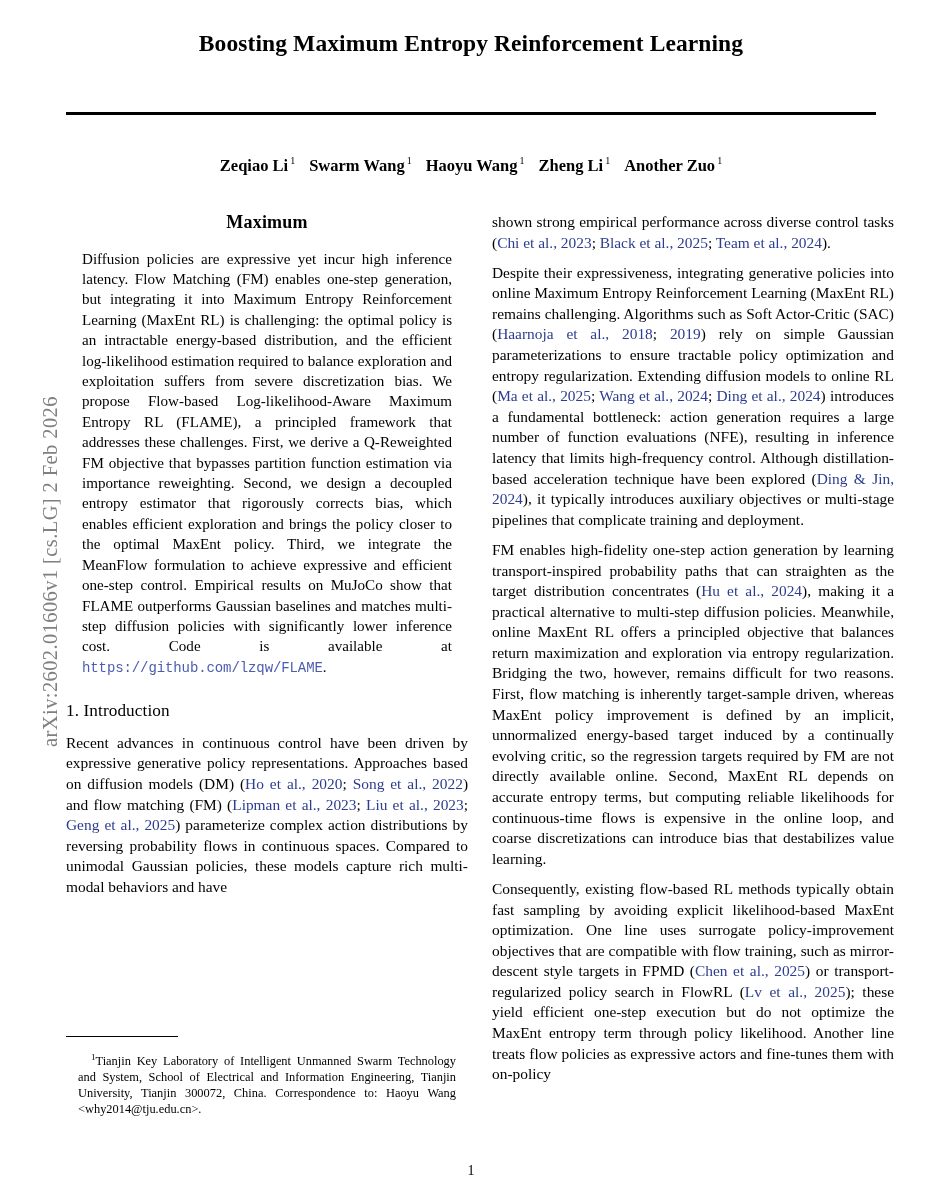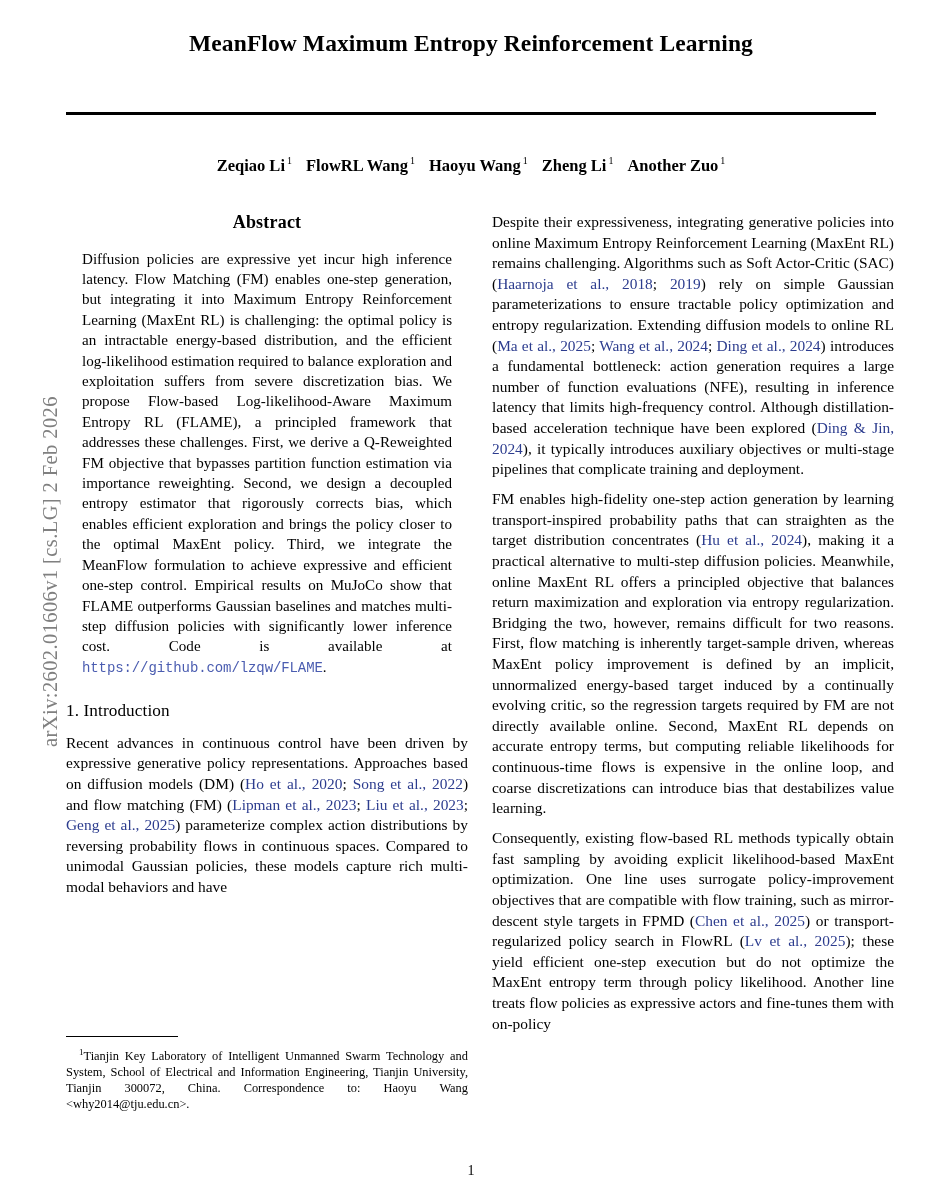--- a/index.html
+++ b/index.html
@@ -141,21 +141,21 @@
   .footnote-rule {
     width: 112px;
     height: 1px;
     background: #000000;
     margin-bottom: 7px;
   }
   .footnote-text {
     font-size: 12.4px;
     line-height: 16.1px;
     text-align: justify;
-    margin: 0;
+    margin: 12px;
   }
   .footnote-text sup {
     font-size: 9px;
     vertical-align: super;
   }
   .fn-indent { display: inline-block; width: 13px; }
 
   
   .page-number {
     position: absolute;
@@ -168,43 +168,44 @@
 </style>
 </head>
 <body>
 
 <div class="page">
 
   <div class="arxiv-stamp">arXiv:2602.01606v1  [cs.LG]  2 Feb 2026</div>
 
   <div class="title-block">
     <h1 class="paper-title">
-      <span class="title-line">MeanFlow Maximum Entropy Reinforcement Learning</span>
+      <span class="title-line">Boosting Maximum Entropy Reinforcement Learning</span>
     </h1>
   </div>
 
   <div class="title-rule"></div>
 
-  <div class="authors"><span class="author"><span>Zeqiao Li</span><sup>1</sup></span><span class="author"><span>FlowRL Wang</span><sup>1</sup></span><span class="author"><span>Haoyu Wang</span><sup>1</sup></span><span class="author"><span>Zheng Li</span><sup>1</sup></span><span class="author"><span>Another Zuo</span><sup>1</sup></span></div>
+  <div class="authors"><span class="author"><span>Zeqiao Li</span><sup>1</sup></span><span class="author"><span>Swarm Wang</span><sup>1</sup></span><span class="author"><span>Haoyu Wang</span><sup>1</sup></span><span class="author"><span>Zheng Li</span><sup>1</sup></span><span class="author"><span>Another Zuo</span><sup>1</sup></span></div>
 
   <div class="col col-left">
-    <div class="abstract-head">Abstract</div>
+    <div class="abstract-head">Maximum</div>
     <p class="abstract-body">
       <span>Diffusion policies are expressive yet incur high inference latency. Flow Matching (FM) enables one-step generation, but integrating it into Maximum Entropy Reinforcement Learning (MaxEnt RL) is challenging: the optimal policy is an intractable energy-based distribution, and the efficient log-likelihood estimation required to balance exploration and exploitation suffers from severe discretization bias. We propose Flow-based Log-likelihood-Aware Maximum Entropy RL (FLAME), a principled framework that addresses these challenges. First, we derive a Q-Reweighted FM objective that bypasses partition function estimation via importance reweighting. Second, we design a decoupled entropy estimator that rigorously corrects bias, which enables efficient exploration and brings the policy closer to the optimal MaxEnt policy. Third, we integrate the MeanFlow formulation to achieve expressive and efficient one-step control. Empirical results on MuJoCo show that FLAME outperforms Gaussian baselines and matches multi-step diffusion policies with significantly lower inference cost. Code is available at </span><span class="url-mono">https://github.com/lzqw/FLAME</span><span>.</span>
     </p>
 
     <div class="section-head">1. Introduction</div>
 
     <div>
         <p class="para"><span>Recent advances in continuous control have been driven by expressive generative policy representations. Approaches based on diffusion models (DM) (</span><span class="cite">Ho et al., 2020</span><span>; </span><span class="cite">Song et al., 2022</span><span>) and flow matching (FM) (</span><span class="cite">Lipman et al., 2023</span><span>; </span><span class="cite">Liu et al., 2023</span><span>; </span><span class="cite">Geng et al., 2025</span><span>) parameterize complex action distributions by reversing probability flows in continuous spaces. Compared to unimodal Gaussian policies, these models capture rich multi-modal behaviors and have</span></p>
       </div>
   </div>
 
   <div class="col col-right">
     <div>
+        <p class="para"><span>shown strong empirical performance across diverse control tasks (</span><span class="cite">Chi et al., 2023</span><span>; </span><span class="cite">Black et al., 2025</span><span>; </span><span class="cite">Team et al., 2024</span><span>).</span></p>
         <p class="para"><span>Despite their expressiveness, integrating generative policies into online Maximum Entropy Reinforcement Learning (MaxEnt RL) remains challenging. Algorithms such as Soft Actor-Critic (SAC) (</span><span class="cite">Haarnoja et al., 2018</span><span>; </span><span class="cite">2019</span><span>) rely on simple Gaussian parameterizations to ensure tractable policy optimization and entropy regularization. Extending diffusion models to online RL (</span><span class="cite">Ma et al., 2025</span><span>; </span><span class="cite">Wang et al., 2024</span><span>; </span><span class="cite">Ding et al., 2024</span><span>) introduces a fundamental bottleneck: action generation requires a large number of function evaluations (NFE), resulting in inference latency that limits high-frequency control. Although distillation-based acceleration technique have been explored (</span><span class="cite">Ding &amp; Jin, 2024</span><span>), it typically introduces auxiliary objectives or multi-stage pipelines that complicate training and deployment.</span></p>
         <p class="para"><span>FM enables high-fidelity one-step action generation by learning transport-inspired probability paths that can straighten as the target distribution concentrates (</span><span class="cite">Hu et al., 2024</span><span>), making it a practical alternative to multi-step diffusion policies. Meanwhile, online MaxEnt RL offers a principled objective that balances return maximization and exploration via entropy regularization. Bridging the two, however, remains difficult for two reasons. First, flow matching is inherently target-sample driven, whereas MaxEnt policy improvement is defined by an implicit, unnormalized energy-based target induced by a continually evolving critic, so the regression targets required by FM are not directly available online. Second, MaxEnt RL depends on accurate entropy terms, but computing reliable likelihoods for continuous-time flows is expensive in the online loop, and coarse discretizations can introduce bias that destabilizes value learning.</span></p>
         <p class="para"><span>Consequently, existing flow-based RL methods typically obtain fast sampling by avoiding explicit likelihood-based MaxEnt optimization. One line uses surrogate policy-improvement objectives that are compatible with flow training, such as mirror-descent style targets in FPMD (</span><span class="cite">Chen et al., 2025</span><span>) or transport-regularized policy search in FlowRL (</span><span class="cite">Lv et al., 2025</span><span>); these yield efficient one-step execution but do not optimize the MaxEnt entropy term through policy likelihood. Another line treats flow policies as expressive actors and fine-tunes them with on-policy</span></p>
       </div>
   </div>
 
   <div class="footnote-wrap">
     <div class="footnote-rule"></div>
     <p class="footnote-text">
       <span class="fn-indent"></span><sup>1</sup><span>Tianjin Key Laboratory of Intelligent Unmanned Swarm Technology and System, School of Electrical and Information Engineering, Tianjin University, Tianjin 300072, China. Correspondence to: Haoyu Wang &lt;why2014@tju.edu.cn&gt;.</span>

